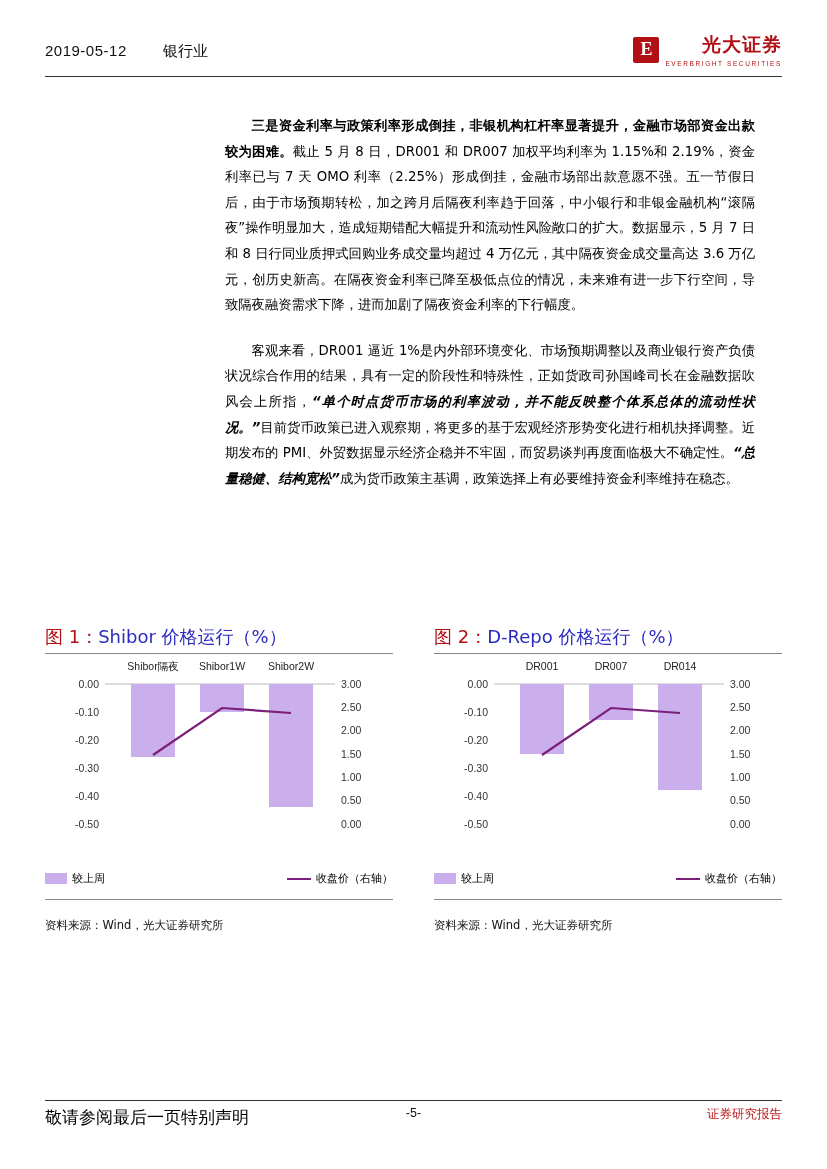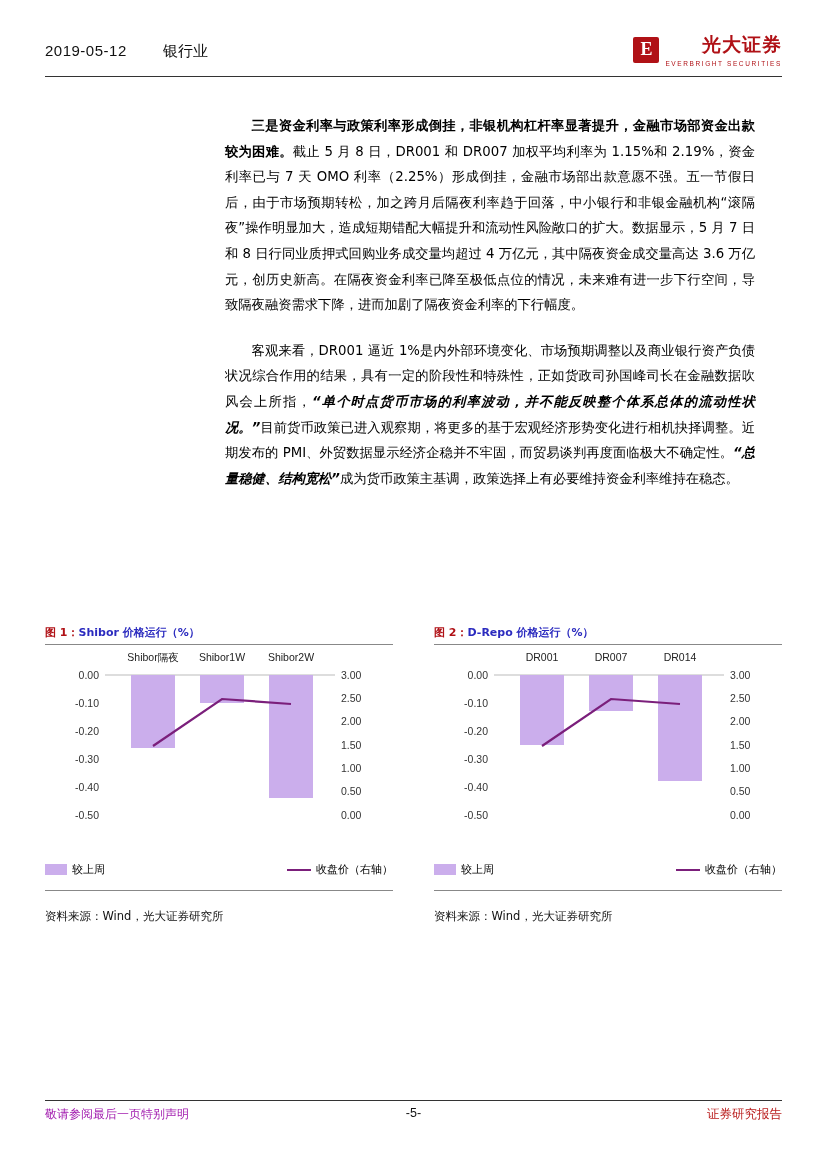--- a/index.html
+++ b/index.html
@@ -63,21 +63,21 @@
   p.gap { margin-top:20px; }
   .bold { font-weight:bold; }
   .italic-bold { font-weight:bold; font-style:italic; }
 
   
   .fig { position:absolute; top:625px; width:348px; }
   .fig-left { left:45px; }
   .fig-right { left:434px; }
   .fig-title {
     font-family:"DejaVu Sans", sans-serif;
-    font-size:11px; font-weight:bold; color:#2b2bbf;
+    font-size:18px; font-weight:normal; color:#2b2bbf;
     padding-bottom:4px;
   }
   .fig-title .num { color:#b01116; }
   .fig-rule { border-bottom:1.1px solid #888; }
   .fig-body { position:relative; height:245px; }
   .fig-source {
     border-top:1.1px solid #888;
     padding-top:18px;
     font-family:"DejaVu Sans", sans-serif;
     font-size:11.5px; color:#111;
@@ -90,21 +90,21 @@
   }
   .legend-item { display:flex; align-items:center; gap:5px; }
   .swatch-bar { width:22px; height:11px; background:#cbaeec; display:inline-block; }
   .swatch-line { width:24px; height:0; border-top:2.2px solid #7b1f7b; display:inline-block; }
 
   
   .footer-rule { position:absolute; left:45px; right:45px; top:1100px; border-bottom:1.2px solid #333; }
   .footer { position:absolute; left:45px; right:45px; top:1106px; height:20px; }
   .footer-left {
     position:absolute; left:0; top:0;
-    font-family:"DejaVu Sans", sans-serif; font-size:12px; color:#a21caf;
+    font-family:"DejaVu Sans", sans-serif; font-size:17px; color:#000000;
   }
   .footer-center {
     position:absolute; left:50%; transform:translateX(-50%); top:0;
     font-family:"Liberation Sans", sans-serif; font-size:12.5px; color:#111;
   }
   .footer-right {
     position:absolute; right:0; top:0;
     font-family:"DejaVu Sans", sans-serif; font-size:12.5px; color:#b91c1c;
   }
   .tick-text { font-family:"Liberation Sans", sans-serif; font-size:10.5px; fill:#333; }

